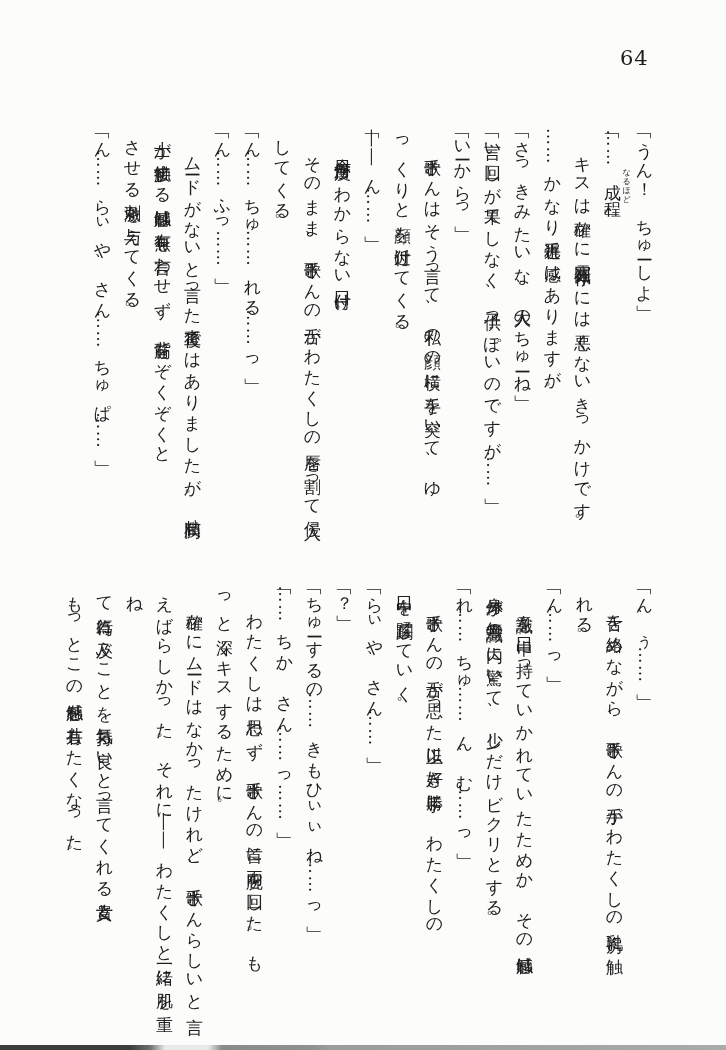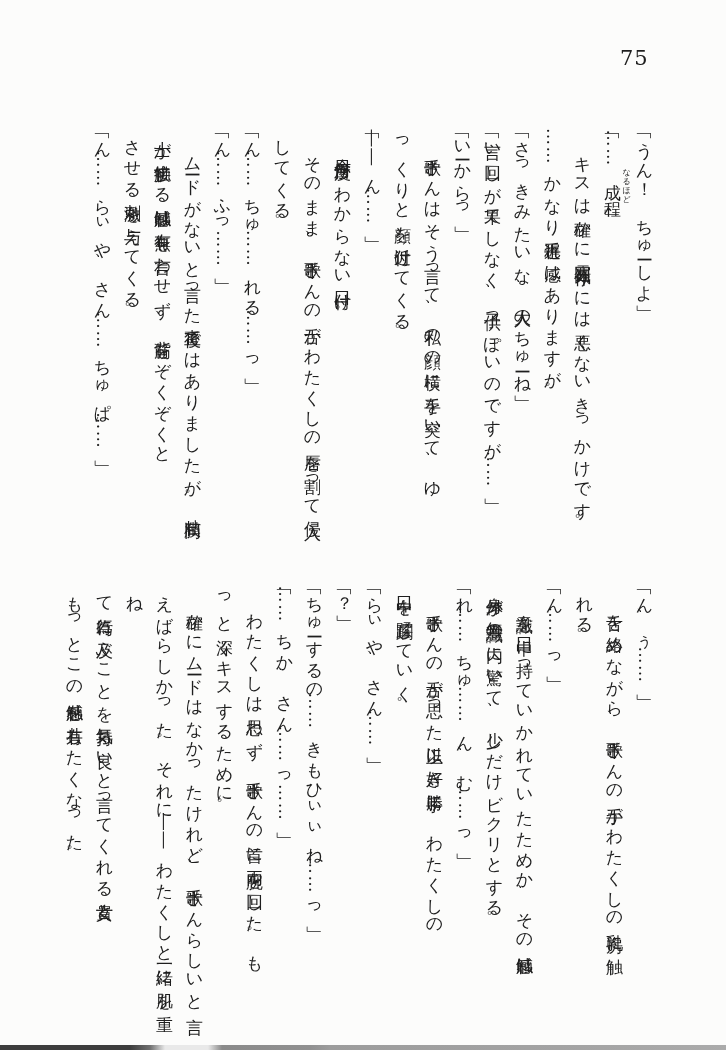--- a/index.html
+++ b/index.html
@@ -39,21 +39,21 @@
       #3d3d3d 0px,#3d3d3d 130px,#6f6f6f 150px,
       #e9e9e9 165px,#e9e9e9 208px,
       #8a8a8a 222px,#909090 310px,
       #9c9c9c 330px,#a3a3a3 560px,#ababab 726px);
   }
 </style>
 </head>
 <body>
 
 <div class="page">
-  <div class="page-number">75</div>
+  <div class="page-number">64</div>
 
   <div id="top-block" class="vblock">
       <p>「うん！　ちゅーしよ」</p>
       <p>「……<ruby>成程<rt>なるほど</rt></ruby>」</p>
       <p class="indent">キスは確かに雰囲気作りには悪くないきっかけです。</p>
       <p>……かなり手遅れ感はありますが。</p>
       <p>「さっきみたいな、大人のちゅーね」</p>
       <p>「言い回しが果てしなく、子供っぽいのですが……」</p>
       <p>「いーからっ」</p>
       <p class="indent">千歌さんはそう言って、私の顔の横に手を突いて、ゆ</p>

